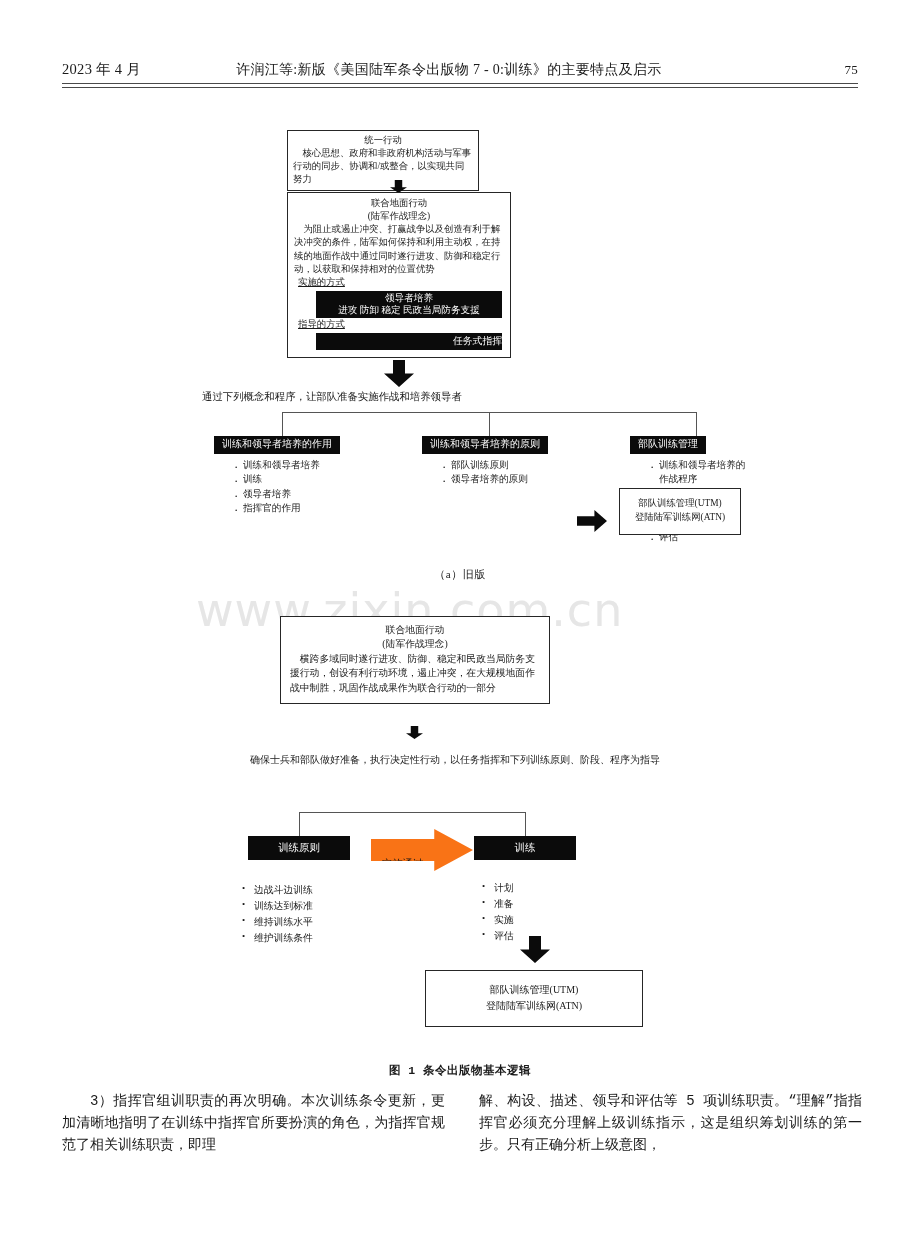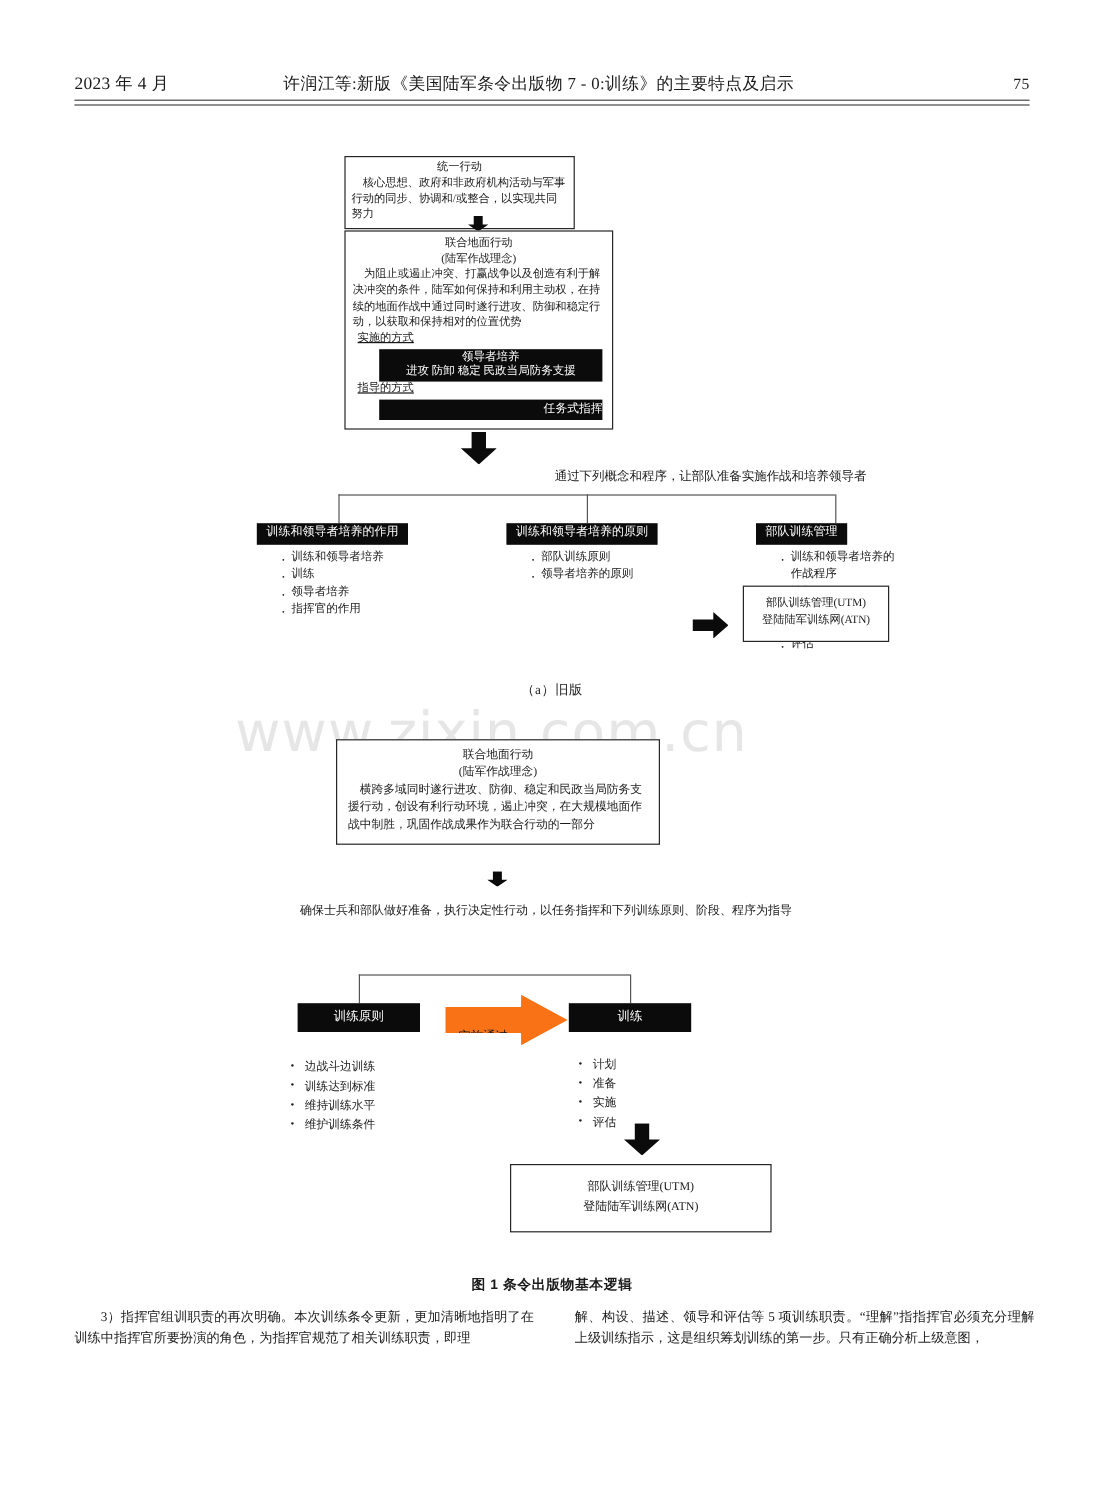--- a/index.html
+++ b/index.html
@@ -141,21 +141,21 @@
     padding: 2px 0 3px 0;
     font-size: 9.8px;
     text-align: right;
   }
 
   .caption-through {
     position: absolute;
     left: 140px;
     top: 278px;
     width: 520px;
-    text-align: right;
+    text-align: left;
     font-size: 10.4px;
   }
 
   
   .conn {
     position: absolute;
     background: #555;
   }
   .conn-h { height: 1px; }
   .conn-v { width: 1px; }
@@ -302,38 +302,39 @@
 
   
   .fig-caption {
     position: absolute;
     left: 62px;
     top: 1063px;
     width: 796px;
     text-align: center;
     font-size: 11.5px;
     font-weight: bold;
-    font-family: Liberation Sans, sans-serif;
+    font-family: Liberation Mono, monospace;
     letter-spacing: 0.5px;
   }
 
   
   .body-cols {
     position: absolute;
     left: 62px;
     top: 1090px;
     width: 800px;
     display: flex;
     gap: 34px;
   }
   .body-col {
     width: 383px;
-    font-size: 11px;
+    font-size: 14px;
     line-height: 1.58;
     text-align: justify;
+    font-family: Liberation Mono, monospace;
   }
   .body-col p { margin: 0; }
   .body-col p.indent { text-indent: 2em; }
 </style>
 </head>
 <body>
 
 <div class="page-header">
   <div class="header-row">
     <div class="header-date">2023 年 4 月</div>

